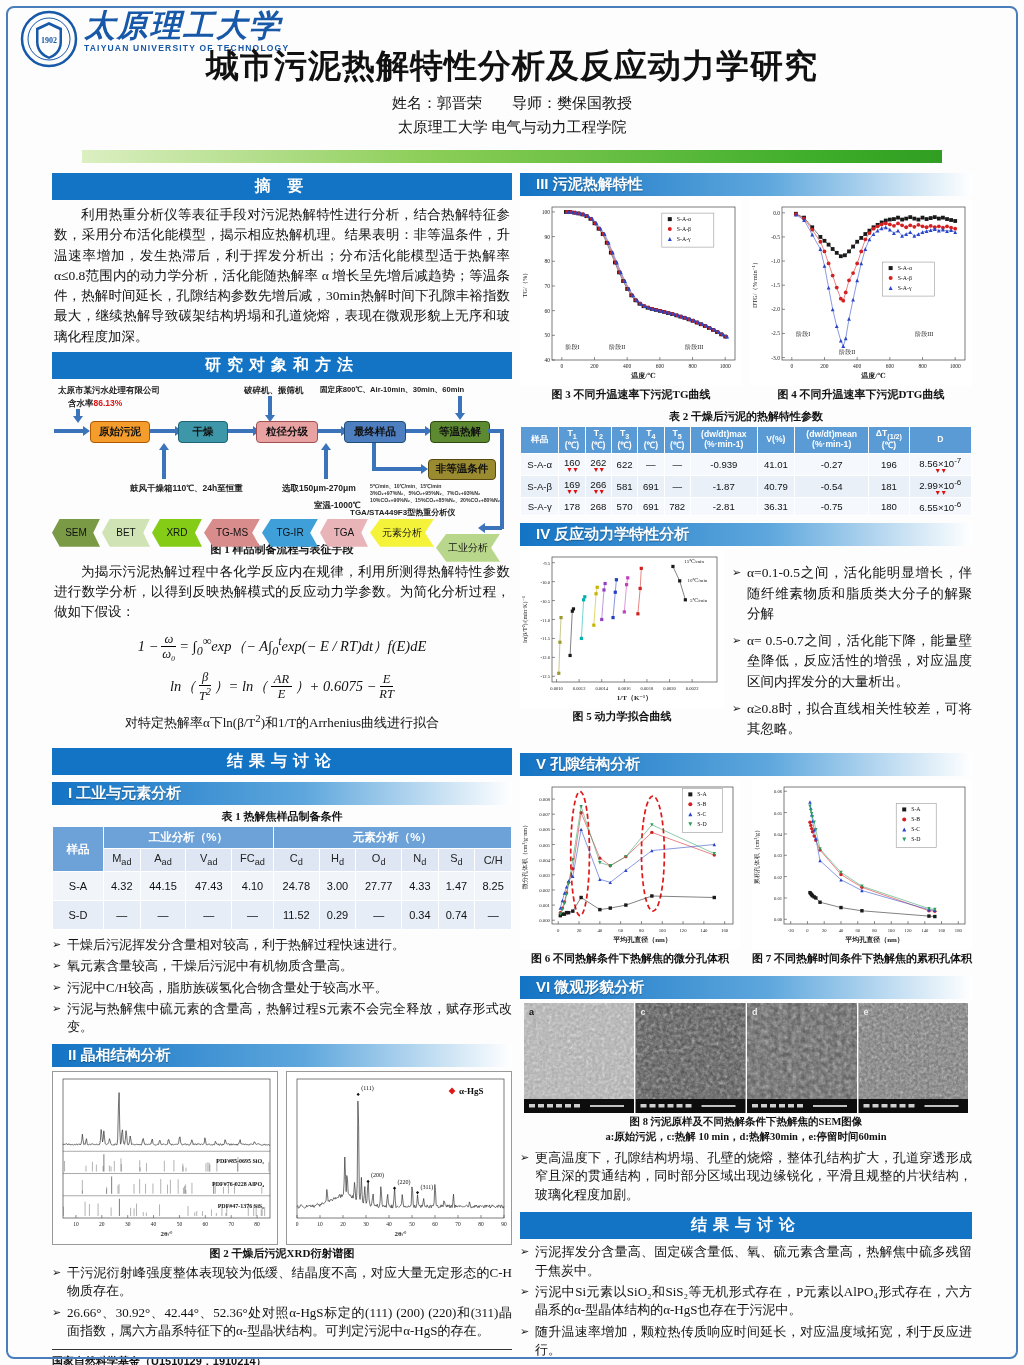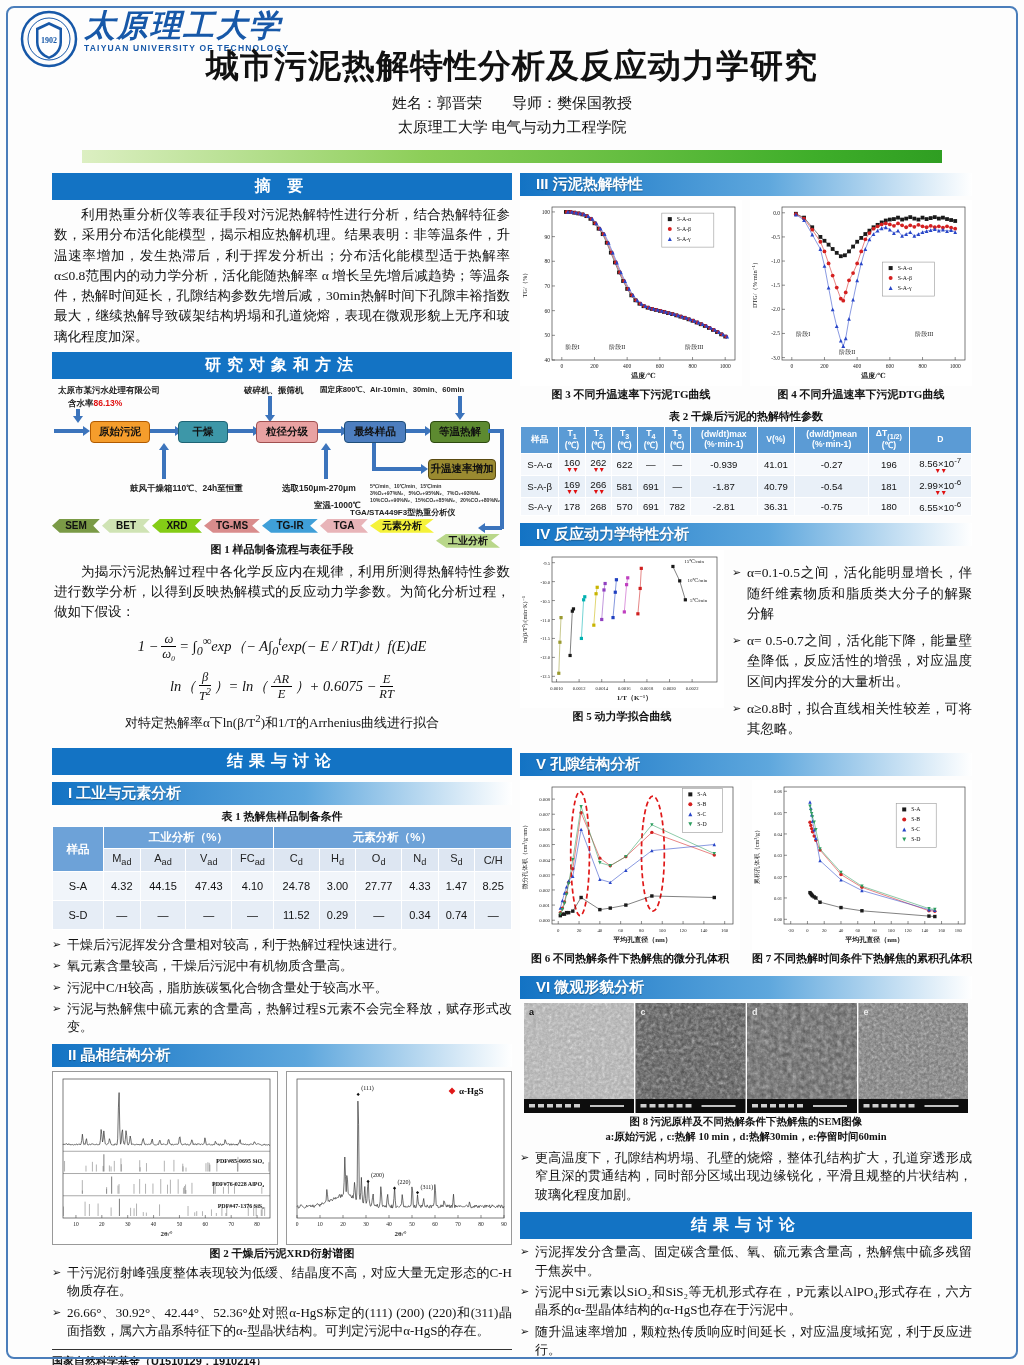--- a/index.html
+++ b/index.html
@@ -55,22 +55,22 @@
   .flow{position:relative;width:460px;height:158px;font-family:"Liberation Sans",sans-serif}
   .fnode{position:absolute;border:1.5px solid;border-radius:4px;font-weight:bold;font-size:10.5px;
          display:flex;align-items:center;justify-content:center;color:#111}
   .fann{position:absolute;font-size:8.5px;font-weight:bold;color:#222;white-space:nowrap}
   .ftiny{position:absolute;font-size:5.2px;font-weight:bold;color:#333;line-height:1.35;white-space:nowrap}
   .arr{position:absolute;background:#3c74bc}
   .arr-r{height:4px}.arr-r::after{content:"";position:absolute;right:-6px;top:-3px;border-left:7px solid #3c74bc;border-top:5px solid transparent;border-bottom:5px solid transparent}
   .arr-l{height:4px}.arr-l::after{content:"";position:absolute;left:-6px;top:-3px;border-right:7px solid #3c74bc;border-top:5px solid transparent;border-bottom:5px solid transparent}
   .arr-d{width:4px}.arr-d::after{content:"";position:absolute;bottom:-6px;left:-3px;border-top:7px solid #3c74bc;border-left:5px solid transparent;border-right:5px solid transparent}
   .arr-u{width:4px}.arr-u::after{content:"";position:absolute;top:-6px;left:-3px;border-bottom:7px solid #3c74bc;border-left:5px solid transparent;border-right:5px solid transparent}
-  .chev{position:absolute;top:136px;height:14px;display:flex;align-items:center;justify-content:center;
-        font-size:10px;font-weight:bold;clip-path:polygon(16% 0,100% 0,86% 50%,100% 100%,16% 100%,0 50%)}
+  .chev{position:absolute;top:136px;height:28px;display:flex;align-items:center;justify-content:center;
+        font-size:10px;font-weight:normal;clip-path:polygon(16% 0,100% 0,86% 50%,100% 100%,16% 100%,0 50%)}
   
   .kin-row{display:flex;gap:8px;align-items:flex-start}
   .kin-bullets{flex:1;padding-top:6px}
   .kin-bullets .bullet{font-size:13.5px;line-height:1.5;margin:7px 0}
   
   .footer-rule{border-top:1.5px solid #333;margin:8px 0 4px}
   .footer{font-weight:bold;font-size:11px;font-family:"Liberation Sans",sans-serif}
   .semcap{font-weight:bold;text-align:center;font-size:10.5px;line-height:1.35}
 </style>
 </head>
@@ -120,21 +120,21 @@
     <div class="arr arr-r" style="left:176px;top:46px;width:26px"></div>
     <div class="fnode" style="left:204px;top:38px;width:60px;height:20px;background:#e9a2a2;border-color:#a05050">粒径分级</div>
     <div class="arr arr-r" style="left:266px;top:46px;width:24px"></div>
     <div class="fnode" style="left:292px;top:38px;width:60px;height:20px;background:#4d7ebf;border-color:#1f4e79">最终样品</div>
     <div class="fann" style="left:268px;top:2px;font-size:7.6px">固定床800℃、Air-10min、30min、60min</div>
     <div class="arr arr-d" style="left:406px;top:13px;height:18px"></div>
     <div class="arr arr-r" style="left:354px;top:46px;width:20px"></div>
     <div class="fnode" style="left:378px;top:38px;width:58px;height:20px;background:#5d8a30;border-color:#2d4a10">等温热解</div>
     <div class="arr" style="left:320px;top:60px;width:4px;height:26px"></div>
     <div class="arr arr-r" style="left:320px;top:84px;width:50px"></div>
-    <div class="fnode" style="left:376px;top:76px;width:66px;height:19px;background:#9a8a30;border-color:#5a4a10">升温速率增加</div>
+    <div class="fnode" style="left:376px;top:76px;width:66px;height:19px;background:#9a8a30;border-color:#5a4a10">非等温条件</div>
     <div class="fann" style="left:78px;top:100px">鼓风干燥箱110℃、24h至恒重</div>
     <div class="arr arr-u" style="left:110px;top:66px;height:30px"></div>
     <div class="fann" style="left:230px;top:100px">选取150μm-270μm</div>
     <div class="arr arr-u" style="left:272px;top:66px;height:30px"></div>
     <div class="fann" style="left:262px;top:117px">室温-1000℃</div>
     <div class="ftiny" style="left:318px;top:100px">
       <div>5℃/min、10℃/min、15℃/min</div>
       <div>3%O₂+97%N₂、5%O₂+95%N₂、7%O₂+93%N₂</div>
       <div>10%CO₂+90%N₂、15%CO₂+85%N₂、20%CO₂+80%N₂</div>
     </div>

